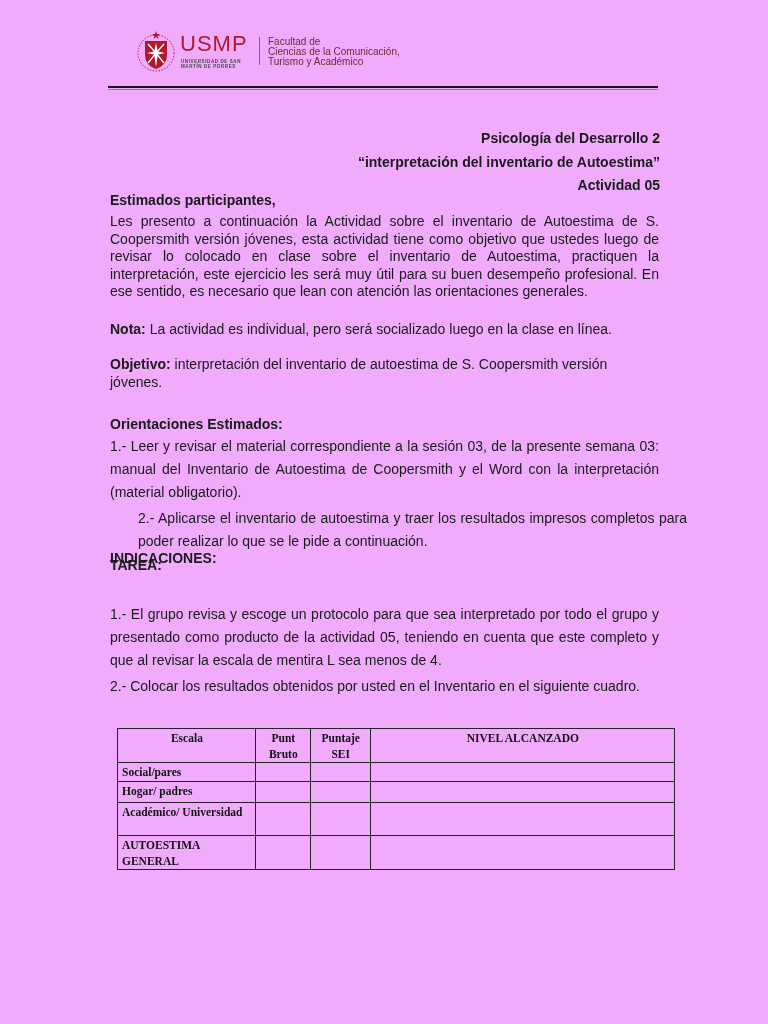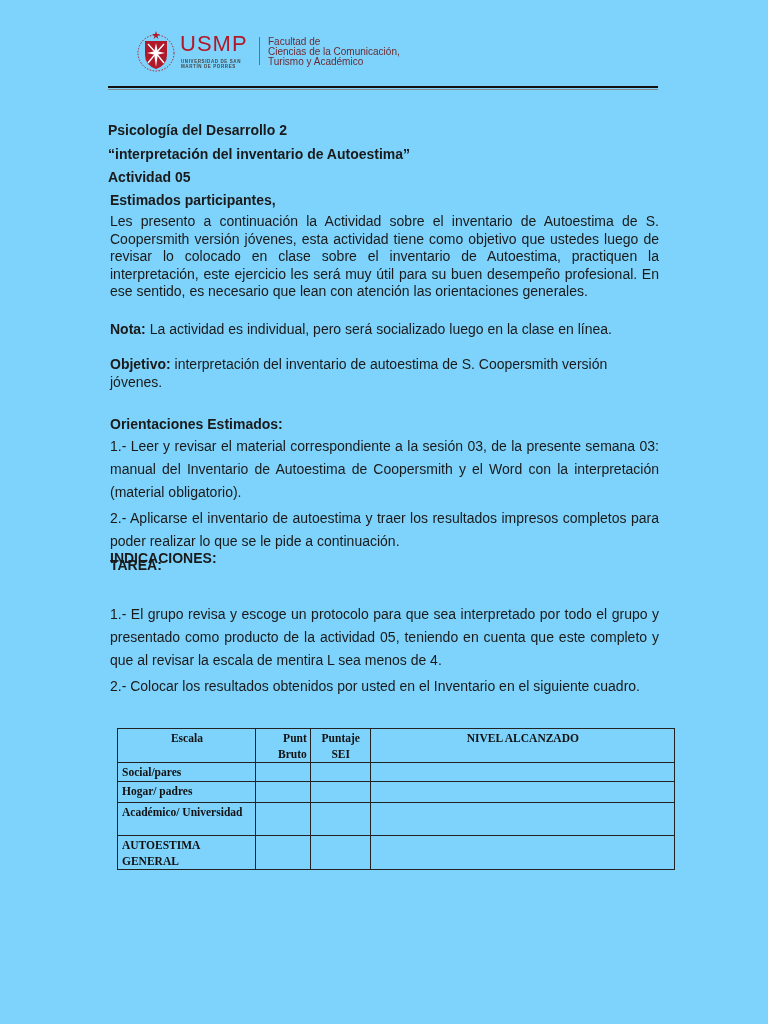--- a/index.html
+++ b/index.html
@@ -1,45 +1,45 @@
 <!DOCTYPE html>
 <html><head>
   <meta charset="utf-8">
   <style>
     * { margin: 0; padding: 0; box-sizing: border-box; }
     html, body { width: 768px; height: 1024px; background: #ffffff; overflow: hidden; }
     body { position: relative; font-family: "Liberation Sans", sans-serif; color: #1a1a1a; }
 
-    .page { position: absolute; left: 0; top: 0; width: 768px; height: 1024px; background: #7dd3fc; }
+    .page { position: absolute; left: 0; top: 0; width: 768px; height: 1024px; background: #f0abfc; }
 
     
     .header { position: absolute; left: 136px; top: 27px; width: 260px; height: 50px; }
     .crest { position: absolute; left: 0; top: 2px; width: 40px; height: 46px; }
     .usmp-word { position: absolute; left: 44px; top: 6px; font-family: "Liberation Sans", sans-serif; font-size: 22px; letter-spacing: 1px; color: #b0192a; font-weight: normal; line-height: 22px; }
     .usmp-sub { position: absolute; left: 45px; top: 32px; font-size: 4.5px; letter-spacing: 0.6px; color: #444; line-height: 5px; width: 80px; font-weight: bold; }
     .header-sep { position: absolute; left: 123px; top: 10px; width: 1px; height: 28px; background: #a8555f; }
     .faculty { position: absolute; left: 132px; top: 10px; font-size: 10px; line-height: 10px; color: #6b2a32; width: 140px; }
 
     .rule-thick { position: absolute; left: 108px; top: 86px; width: 550px; height: 2px; background: #111; }
     .rule-thin { position: absolute; left: 108px; top: 89px; width: 550px; height: 1px; background: #888; }
 
     
     .t { position: absolute; font-size: 14px; line-height: 22px; color: #1a1a1a; }
-    .center { left: 108px; width: 552px; text-align: left; font-weight: bold; }
+    .center { left: 108px; width: 552px; text-align: right; font-weight: bold; margin-top: 8px; }
     .bold { font-weight: bold; }
     .para { left: 110px; width: 549px; text-align: justify; }
     .para-tight { line-height: 17.5px; }
     .para-loose { line-height: 23px; }
 
     
     .tbl { position: absolute; left: 117px; top: 728px; width: 558px; border-collapse: collapse; font-family: Liberation Serif, serif; font-size: 11.5px; font-weight: bold; color: #111; }
     .tbl td, .tbl th { border: 1.2px solid #222; vertical-align: top; padding: 1px 3px 0 4px; line-height: 16px; }
     .tbl th { text-align: center; font-weight: bold; }
     .tbl .c1 { width: 138px; }
-    .tbl .c2 { width: 55px; text-align: right; }
+    .tbl .c2 { width: 55px; }
     .tbl .c3 { width: 60px; }
     .tbl .c4 { width: 305px; }
     .tbl tr.hdr { height: 33px; }
     .tbl tr.r1 { height: 19px; }
     .tbl tr.r2 { height: 19px; }
     .tbl tr.r3 { height: 21px; }
     .tbl tr.r4 { height: 33px; }
     .tbl tr.r5 { height: 34px; }
     .tbl td.cell-empty { padding: 0; }
   </style>
@@ -77,21 +77,21 @@
   <div class="t bold" style="left:110px; top:189px;">Estimados participantes,</div>
 
   <div class="t para para-tight" style="top:213px;">Les presento a continuación la Actividad sobre el inventario de Autoestima de S. Coopersmith versión jóvenes, esta actividad tiene como objetivo que ustedes luego de revisar lo colocado en clase sobre el inventario de Autoestima, practiquen la interpretación, este ejercicio les será muy útil para su buen desempeño profesional. En ese sentido, es necesario que lean con atención las orientaciones generales.</div>
 
   <div class="t para" style="top:318px;"><span class="bold">Nota:</span><span> La actividad es individual, pero será socializado luego en la clase en línea.</span></div>
 
   <div class="t para para-tight" style="top:356px; text-align:left; width:510px;"><span class="bold">Objetivo:</span><span> interpretación del inventario de autoestima de S. Coopersmith versión jóvenes.</span></div>
 
   <div class="t bold" style="left:110px; top:413px;">Orientaciones Estimados:</div>
   <div class="t para para-loose" style="top:435px;">1.- Leer y revisar el material correspondiente a la sesión 03, de la presente semana 03: manual del Inventario de Autoestima de Coopersmith y el Word con la interpretación (material obligatorio).</div>
-  <div class="t para para-loose" style="top:507px;">2.- Aplicarse el inventario de autoestima y traer los resultados impresos completos para poder realizar lo que se le pide a continuación.</div>
+  <div class="t para para-loose" style="top:507px;margin-left:28px;">2.- Aplicarse el inventario de autoestima y traer los resultados impresos completos para poder realizar lo que se le pide a continuación.</div>
 
   <div class="t bold" style="left:110px; top:554px;">TAREA:</div>
   <div class="t bold" style="left:110px; top:547px;">INDICACIONES:</div>
   <div class="t para para-loose" style="top:603px;">1.- El grupo revisa y escoge un protocolo para que sea interpretado por todo el grupo y presentado como producto de la actividad 05, teniendo en cuenta que este completo y que al revisar la escala de mentira L sea menos de 4.</div>
   <div class="t para" style="top:675px;">2.- Colocar los resultados obtenidos por usted en el Inventario en el siguiente cuadro.</div>
 
   <table class="tbl">
     <tbody>
         <tr class="hdr">
       <th class="c1">Escala</th>

